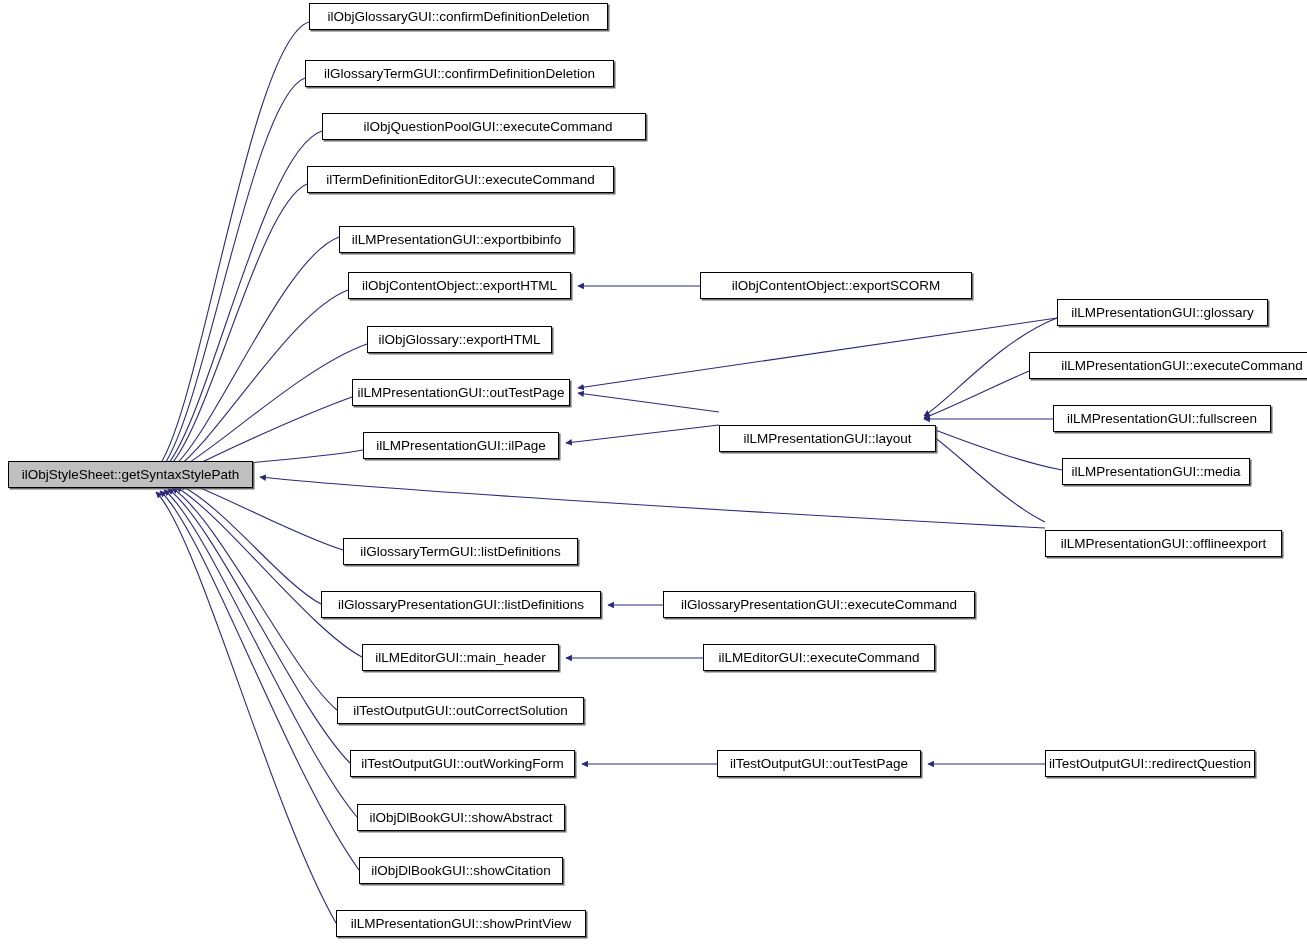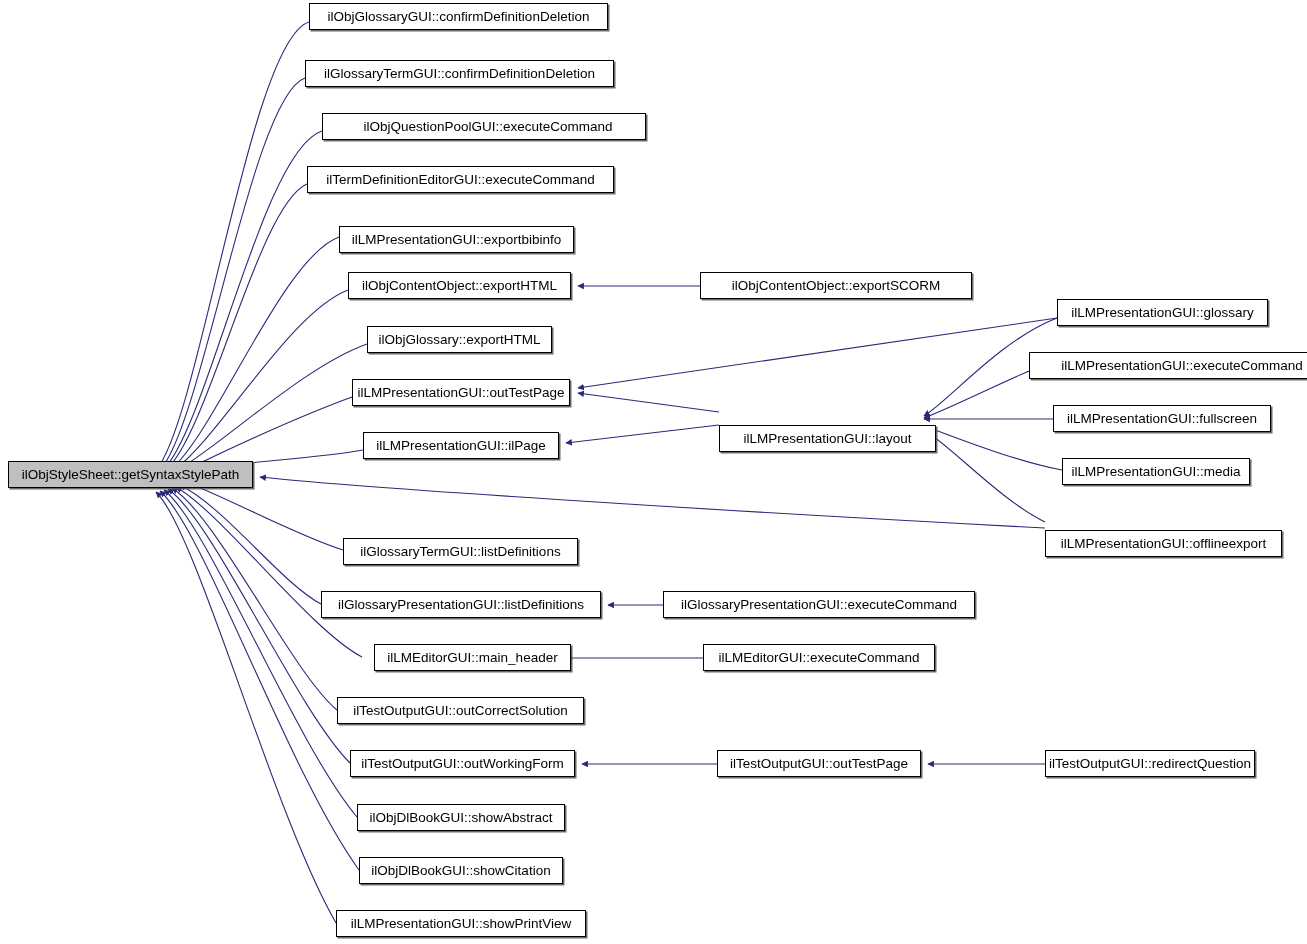--- a/index.html
+++ b/index.html
@@ -104,21 +104,21 @@
       </div>
       <div class="node" title="ilLMPresentationGUI::ilPage" style="left: 363px; top: 432px; width: 196px;">
         <span class="lbl">ilLMPresentationGUI::ilPage</span>
       </div>
       <div class="node" title="ilGlossaryTermGUI::listDefinitions" style="left: 343px; top: 538px; width: 235px;">
         <span class="lbl">ilGlossaryTermGUI::listDefinitions</span>
       </div>
       <div class="node" title="ilGlossaryPresentationGUI::listDefinitions" style="left: 321px; top: 591px; width: 280px;">
         <span class="lbl">ilGlossaryPresentationGUI::listDefinitions</span>
       </div>
-      <div class="node" title="ilLMEditorGUI::main_header" style="left: 362px; top: 644px; width: 197px; margin-left: 12px;">
+      <div class="node" title="ilLMEditorGUI::main_header" style="left: 362px; top: 644px; width: 197px;">
         <span class="lbl">ilLMEditorGUI::main_header</span>
       </div>
       <div class="node" title="ilTestOutputGUI::outCorrectSolution" style="left: 337px; top: 697px; width: 247px;">
         <span class="lbl">ilTestOutputGUI::outCorrectSolution</span>
       </div>
       <div class="node" title="ilTestOutputGUI::outWorkingForm" style="left: 350px; top: 750px; width: 225px;">
         <span class="lbl">ilTestOutputGUI::outWorkingForm</span>
       </div>
       <div class="node" title="ilObjDlBookGUI::showAbstract" style="left: 357px; top: 804px; width: 208px;">
         <span class="lbl">ilObjDlBookGUI::showAbstract</span>

